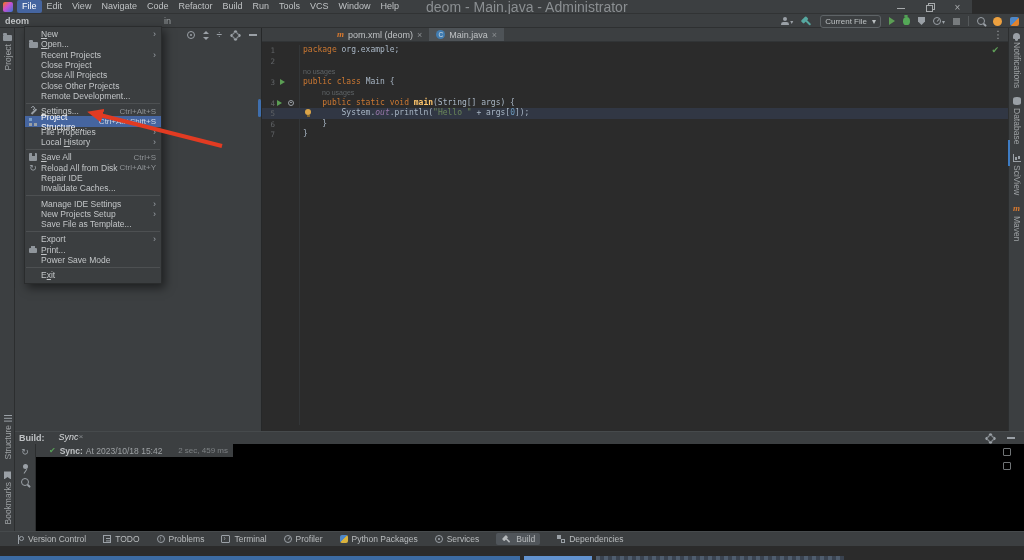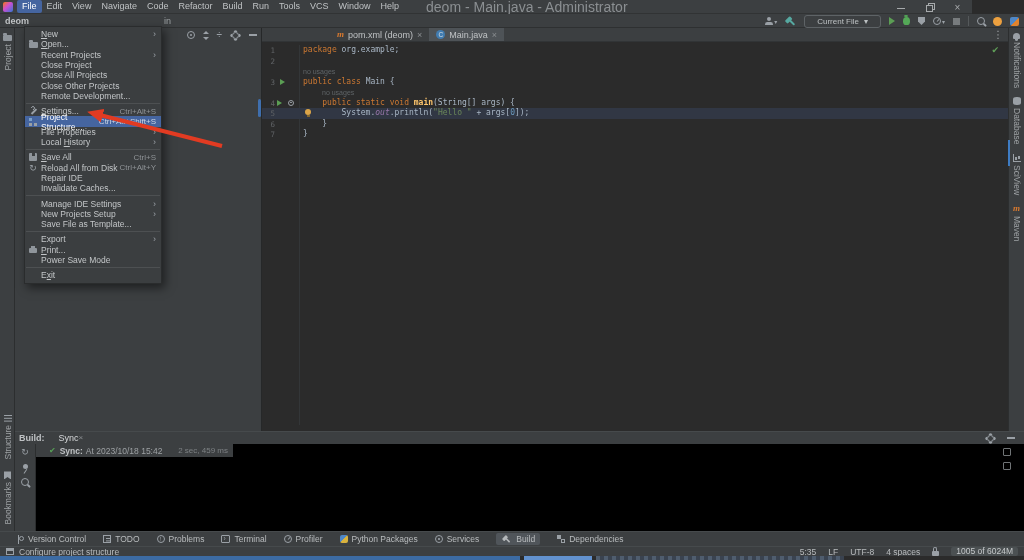--- a/index.html
+++ b/index.html
@@ -25,21 +25,21 @@
   #tb-right{position:absolute;right:5px;top:0;height:14px;display:flex;align-items:center;gap:8px;}
   .ic{display:inline-block;position:relative;}
   .dd{font-size:6px;color:#9aa0a6;margin-left:1px;}
   .i-person{width:8px;height:8px;}
   .i-person::before{content:"";position:absolute;top:0;left:2px;width:4px;height:4px;border-radius:50%;background:#9aa0a6;}
   .i-person::after{content:"";position:absolute;bottom:0;left:0;width:8px;height:3.5px;border-radius:4px 4px 1px 1px;background:#9aa0a6;}
   .i-hammer{width:11px;height:10px;}
   .i-hammer::before{content:"";position:absolute;top:2px;left:0;width:7px;height:3.5px;background:#56a8a0;transform:rotate(-45deg);border-radius:1px;}
   .i-hammer::after{content:"";position:absolute;top:3px;left:5.5px;width:2px;height:7px;background:#56a8a0;transform:rotate(-45deg);border-radius:1px;}
   .i-hammer.gray::before,.i-hammer.gray::after{background:#b4b8ba;}
-  #run-combo{height:11px;border:1px solid #5e6366;border-radius:3px;display:flex;align-items:center;padding:0 12px;gap:4px;}
+  #run-combo{height:11px;border:1px solid #5e6366;border-radius:3px;display:flex;align-items:center;padding:0 4px;gap:4px;}
   #run-combo span{font-size:8px;color:#bcc0c2;}
   .i-run{width:0;height:0;border-left:6px solid #5b9e54;border-top:4px solid transparent;border-bottom:4px solid transparent;}
   .i-bug{width:7px;height:8px;background:#54a857;border-radius:50% 50% 45% 45%;}
   .i-bug::before{content:"";position:absolute;top:-2px;left:1.5px;width:4px;height:2px;border-radius:50%;background:#54a857;}
   .i-cov{width:7px;height:8px;background:#9aa0a6;clip-path:polygon(0 0,100% 0,100% 55%,50% 100%,0 55%);}
   .i-prof{width:8px;height:8px;border:1.2px solid #9aa0a6;border-radius:50%;box-sizing:border-box;}
   .i-prof::after{content:"";position:absolute;top:3px;left:3px;width:3px;height:1.1px;background:#9aa0a6;transform:rotate(-45deg);transform-origin:left center;}
   .i-stop{width:7px;height:7px;background:#777b7d;}
   .tb-sep{width:1px;height:10px;background:#55595b;}
   .i-search{width:6px;height:6px;border:1.4px solid #9aa0a6;border-radius:50%;}
@@ -126,21 +126,21 @@
   .save-icon::before{content:"";position:absolute;left:1px;top:1px;width:8px;height:8px;background:#8f959b;border-radius:1px;}
   .save-icon::after{content:"";position:absolute;left:3.5px;top:1px;width:3px;height:2.5px;background:#3b3e40;}
   .print-icon::before{content:"";position:absolute;left:1px;top:3px;width:8px;height:5px;background:#8f959b;border-radius:1px;}
   .print-icon::after{content:"";position:absolute;left:3px;top:1px;width:4px;height:2px;background:#8f959b;}
   .folder-icon::before{content:"";position:absolute;left:0.5px;top:3px;width:9px;height:6px;background:#8f959b;border-radius:1px;}
   .folder-icon::after{content:"";position:absolute;left:0.5px;top:1px;width:4px;height:2px;background:#8f959b;border-radius:1px 1px 0 0;}
   
   #build{left:15px;top:431px;width:1009px;height:100px;background:#000000;}
   #build-header{position:absolute;left:0;top:0;width:1009px;height:13px;background:#3c3f41;border-top:1px solid #464a4c;box-sizing:border-box;display:flex;align-items:center;}
   #build-label{font-weight:bold;font-size:9px;color:#bfc2c4;margin-left:4px;}
-  #build-tab{margin-left:14px;display:flex;align-items:center;border-bottom:1.5px solid #c8cacb;height:12px;}
+  #build-tab{margin-left:14px;display:flex;align-items:flex-start;border-bottom:1.5px solid #c8cacb;height:12px;font-style:italic;}
   #build-tab span{font-size:9px;color:#d6d8da;}
   #build-tab .x{color:#8a8e91;font-size:8px;}
   #bh-icons{margin-left:auto;display:flex;align-items:center;gap:10px;padding-right:9px;}
   #build-rail{position:absolute;left:0;top:13px;width:21px;height:87px;background:#3c3f41;border-right:1px solid #2c2e2f;box-sizing:border-box;display:flex;flex-direction:column;align-items:center;gap:7px;padding-top:4px;}
   .glyph{color:#9aa0a6;font-size:9px;line-height:9px;}
   .i-pin{width:5px;height:5px;background:#9aa0a6;border-radius:50%;}
   .i-pin::after{content:"";position:absolute;width:1.3px;height:4.5px;background:#9aa0a6;left:2px;top:4.5px;transform:rotate(35deg);}
   #sync-row{position:absolute;left:21px;top:13px;width:197px;height:13px;background:#3c3f41;display:flex;align-items:center;}
   #sync-check{color:#57a157;font-size:8px;margin-left:13px;}
   #sync-label{font-size:8.5px;font-weight:bold;color:#bfc2c4;margin-left:4px;}
@@ -410,34 +410,20 @@
       <div class="bbi sel">
         <span class="ic i-hammer gray" style="transform: scale(0.8);"></span>
         <span>Build</span>
       </div>
       <div class="bbi">
         <span class="ic i-dep"></span>
         <span>Dependencies</span>
       </div>
     </div>
 
-  <div id="statusbar" class="abs">
-    <div id="sb-left">
-      <span class="ic i-win"></span>
-      <span>Configure project structure</span>
-    </div>
-    <div id="sb-right">
-      <span class="ic i-lock" style="order:5;"></span>
-      <span id="sb-mem" style="order:6;">1005 of 6024M</span>
-    <span class="sbi" style="order: 0;">5:35</span>
-        <span class="sbi" style="order: 1;">LF</span>
-        <span class="sbi" style="order: 2;">UTF-8</span>
-        <span class="sbi" style="order: 3;">4 spaces</span>
-      </div>
-  </div>
   <div id="strip" class="abs">
     <span class="strip-seg" style="left:0;width:520px;background:#3c6ba3;"></span>
     <span class="strip-seg" style="left:524px;width:68px;background:#6292cf;"></span>
     <span class="strip-seg" style="left:596px;width:248px;background:repeating-linear-gradient(90deg,#4f5d6e 0 4px,#3a4350 4px 8px);"></span>
   </div>
 
   <div id="file-menu" class="abs">
       <div class="fmi">
         <span class="mic "></span>
         <span class="ml"><u>N</u>ew</span>

